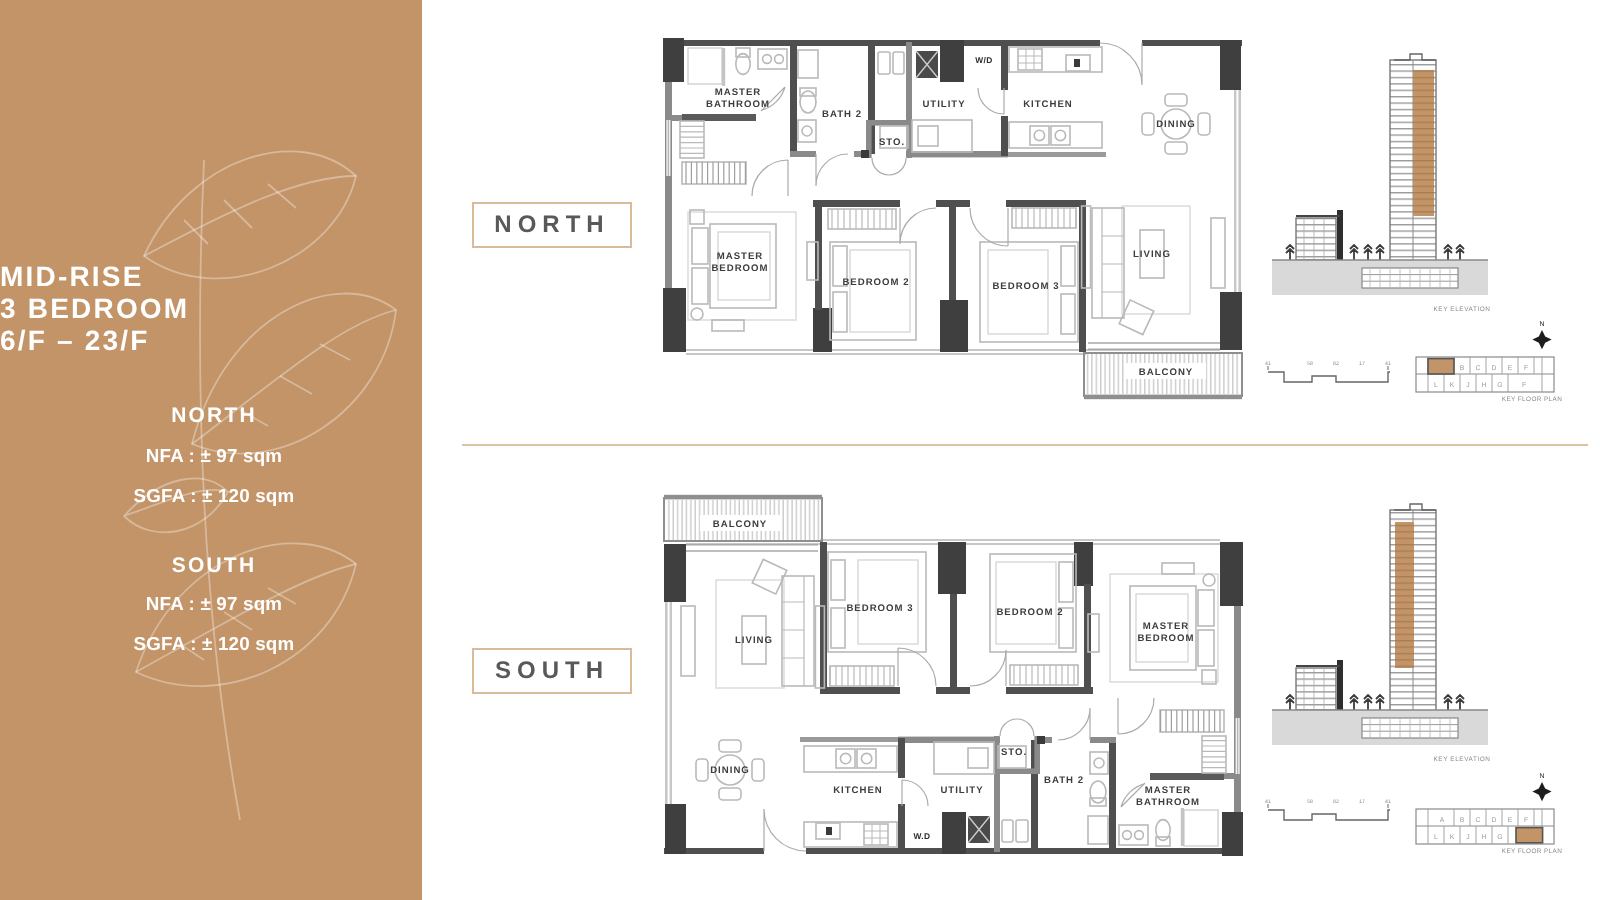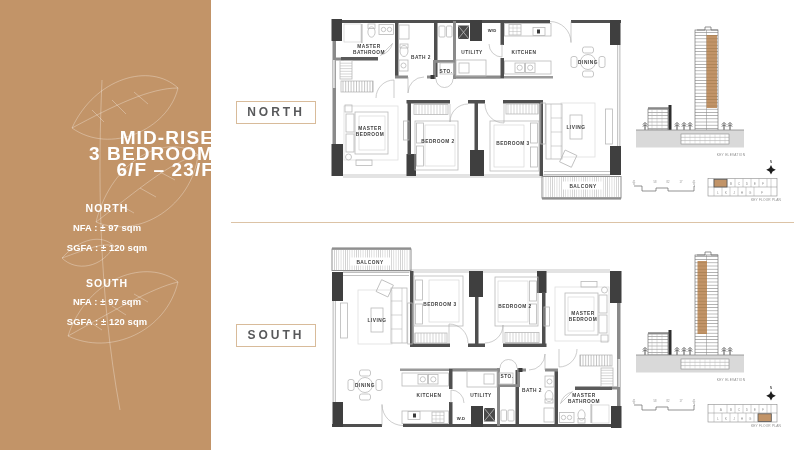--- a/index.html
+++ b/index.html
@@ -15,21 +15,21 @@
 <path d="M96 222 C 138 190, 170 162, 198 155"></path>
 <path d="M120 205 L134 213 M140 188 L156 197 M160 172 L175 180"></path>
 <path d="M68 336 C 88 276, 148 258, 178 282 C 166 332, 110 356, 68 336 Z"></path>
 <path d="M68 336 C 115 310, 152 288, 178 282"></path>
 <path d="M90 322 L102 330 M112 306 L126 315 M134 294 L148 302"></path>
 <path d="M102 80 C 98 170, 98 290, 120 410"></path>
 <path d="M62 258 C 80 238, 102 234, 114 246 C 102 268, 76 272, 62 258 Z M62 258 C 85 250, 102 242, 114 246"></path>
 </g>
   </svg>
 
-<div class="abs" style="left:0;top:130px;width:214px;text-align:right;color:#ffffff;font-size:19px;font-weight:bold;letter-spacing:1.1px;line-height:16px">MID-RISE<br>3 BEDROOM<br>6/F – 23/F</div>
+<div class="abs" style="left:0;top:130px;width:214px;text-align:left;color:#ffffff;font-size:14px;font-weight:bold;letter-spacing:1.1px;line-height:16px">MID-RISE<br>3 BEDROOM<br>6/F – 23/F</div>
 
 <div class="abs" style="left:0;top:202px;width:214px;text-align:center;color:#ffffff;font-size:10.5px;font-weight:bold;letter-spacing:1.1px">NORTH</div>
 <div class="abs" style="left:0;top:222px;width:214px;text-align:center;color:#ffffff;font-size:9.4px;font-weight:bold;letter-spacing:0.1px">NFA : ± 97 sqm</div>
 <div class="abs" style="left:0;top:242px;width:214px;text-align:center;color:#ffffff;font-size:9.4px;font-weight:bold;letter-spacing:0.1px">SGFA : ± 120 sqm</div>
 
 <div class="abs" style="left:0;top:277px;width:214px;text-align:center;color:#ffffff;font-size:10.5px;font-weight:bold;letter-spacing:1.1px">SOUTH</div>
 <div class="abs" style="left:0;top:296px;width:214px;text-align:center;color:#ffffff;font-size:9.4px;font-weight:bold;letter-spacing:0.1px">NFA : ± 97 sqm</div>
 <div class="abs" style="left:0;top:316px;width:214px;text-align:center;color:#ffffff;font-size:9.4px;font-weight:bold;letter-spacing:0.1px">SGFA : ± 120 sqm</div>
 
 <div class="abs" style="left:236px;top:101px;width:78px;height:21px;border:1px solid #d8bb9a;background:#fff;color:#58595b;font-size:12px;font-weight:bold;letter-spacing:3px;text-align:center;line-height:21px">NORTH</div>

